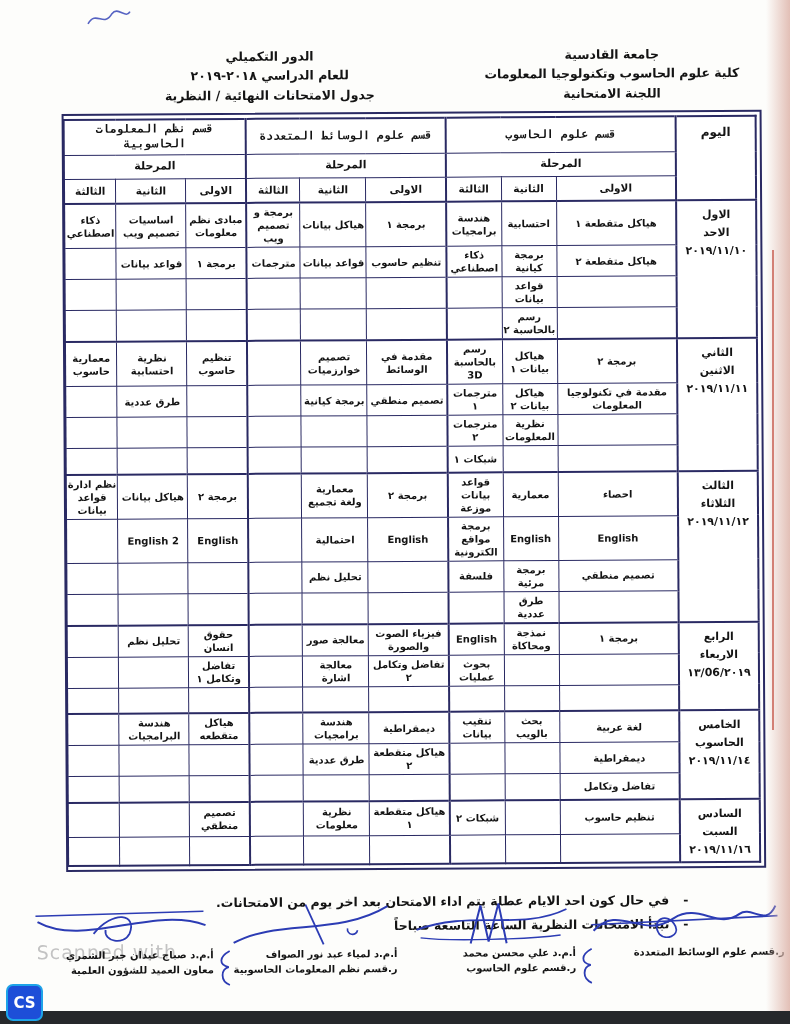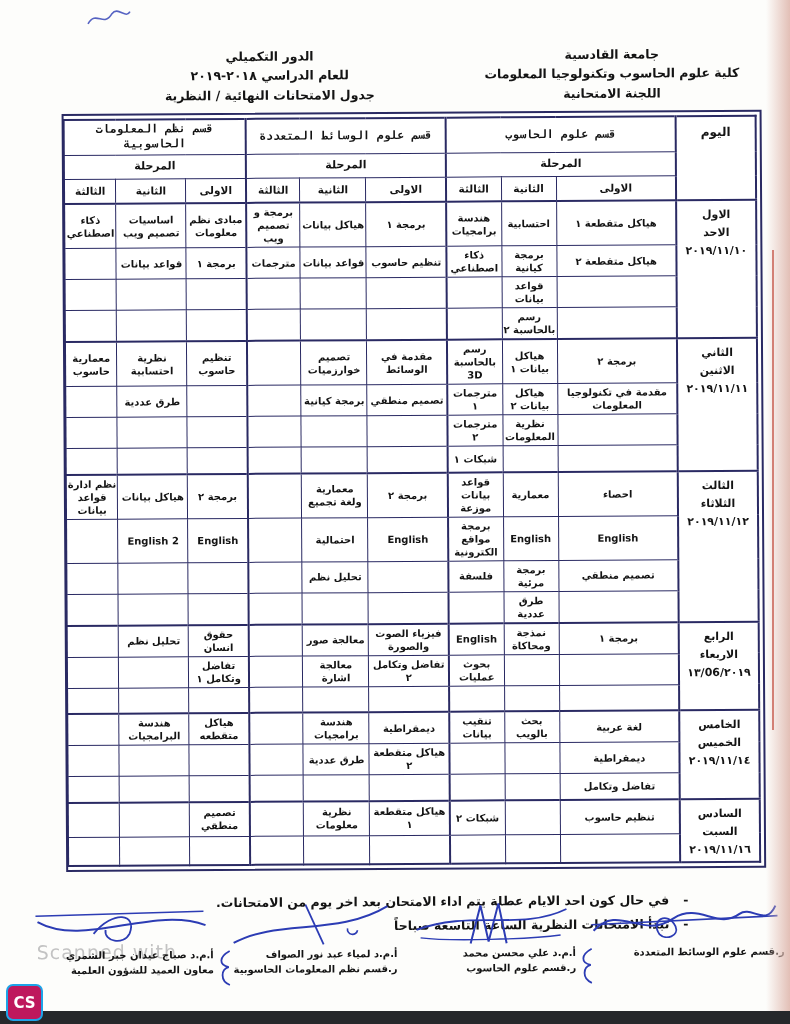--- a/index.html
+++ b/index.html
@@ -61,21 +61,21 @@
     line-height:1.5;padding-top:44px;}
   .sig svg.scribble{position:absolute;top:0;right:0;left:0;margin:auto;}
   .sig .curl{position:absolute;top:46px;left:-6px;}
 
   
   .watermark{position:absolute;left:34px;top:936px;z-index:1;color:#c3c3c3;
     font-size:19px;letter-spacing:1px;direction:ltr;line-height:1.5;}
   .watermark .l2{font-size:21px;}
   .cs-strip{position:absolute;left:0;bottom:0;width:100%;height:13px;background:#26282b;z-index:7;}
   .cs-logo{position:absolute;left:6px;bottom:3px;width:37px;height:37px;border-radius:7px;
-    background:#be185d;z-index:8;display:flex;align-items:center;justify-content:center;
+    background:#1d4ed8;z-index:8;display:flex;align-items:center;justify-content:center;
     color:#fff;font-size:15px;font-weight:700;direction:ltr;
     border:2px solid #1ea3e8;box-sizing:border-box;}
 </style>
 </head>
 <body>
 
 <div class="doc">
 
   <svg class="pen-mark-top" width="46" height="26" viewBox="0 0 46 26">
     <path d="M2,18 C10,4 18,22 26,8 C32,0 40,14 44,6" stroke="#2c3cb4" stroke-width="1.6" fill="none" opacity=".8"></path>
@@ -312,21 +312,21 @@
             <td class="gs exam"></td>
             <td class="exam"></td>
             <td class="exam"></td>
             <td class="gs exam"></td>
             <td class="exam"></td>
             <td class="exam"></td>
           </tr>
           <tr class="sub dstart">
             <td class="daycell" rowspan="3">
               <div>الخامس</div>
-              <div>الخميس</div>
+              <div>الحاسوب</div>
               <div>٢٠١٩/١١/١٤</div>
             </td>
             <td class="gs exam">لغة عربية</td>
             <td class="exam">بحث بالويب</td>
             <td class="exam">تنقيب بيانات</td>
             <td class="gs exam">ديمقراطية</td>
             <td class="exam">هندسة برامجيات</td>
             <td class="exam"></td>
             <td class="gs exam">هياكل متقطعه</td>
             <td class="exam">هندسة البرامجيات</td>

